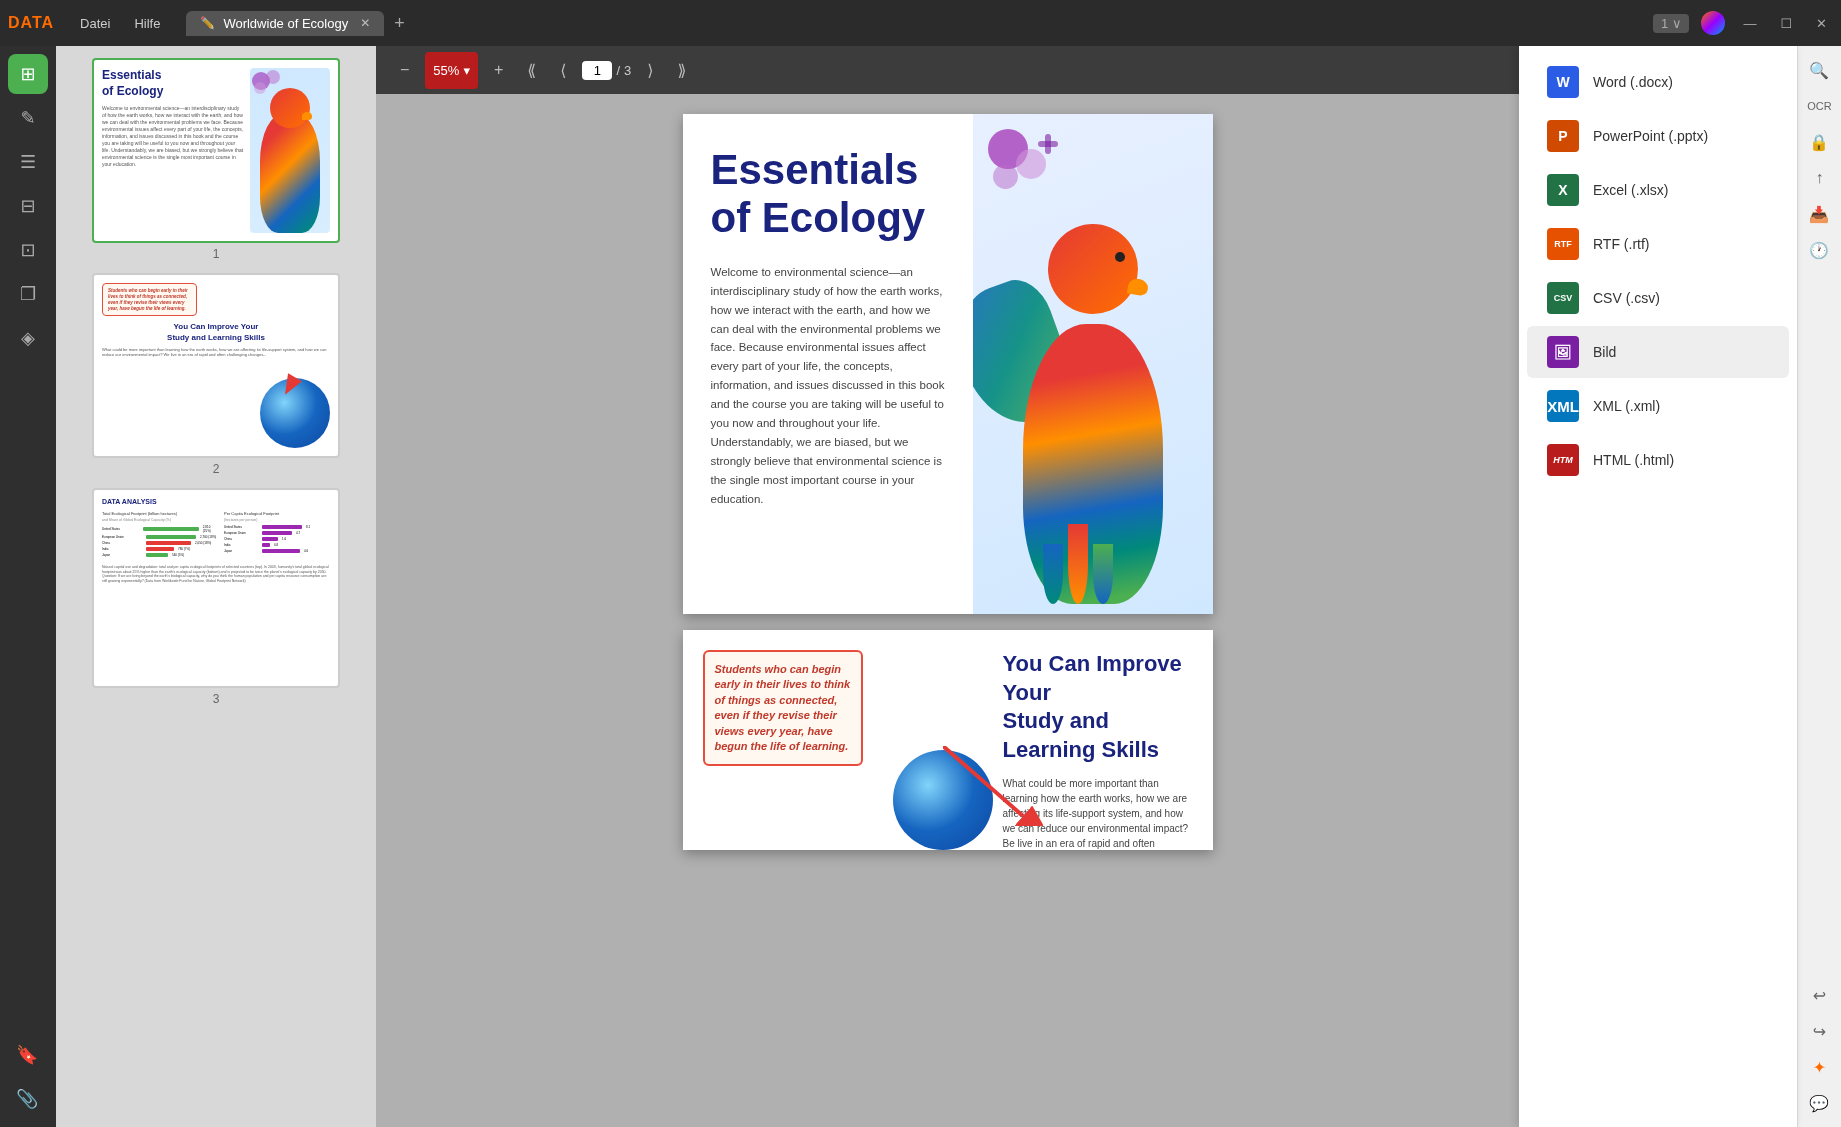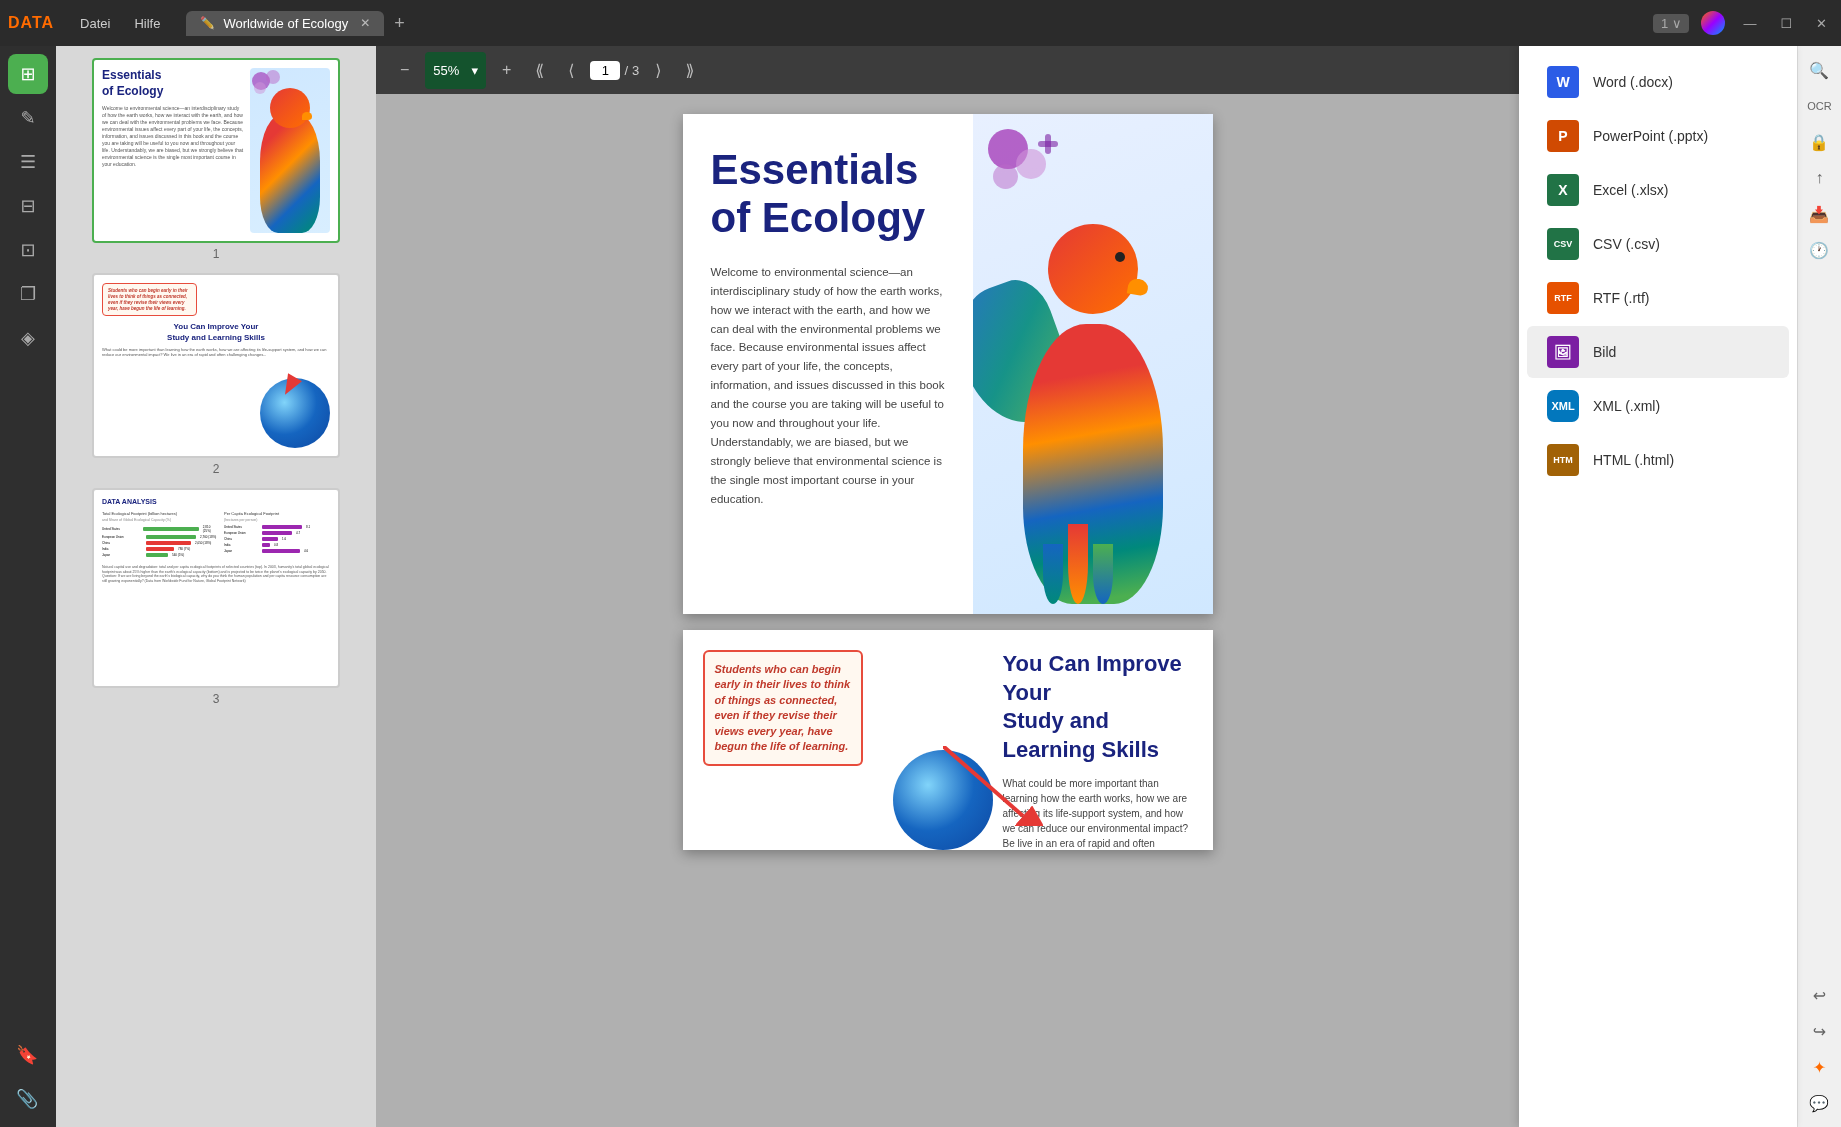--- a/index.html
+++ b/index.html
@@ -226,22 +226,22 @@
       background: none;
       border: none;
       cursor: pointer;
       font-size: 16px;
       padding: 4px 8px;
       border-radius: 4px;
     }
     .toolbar-zoom {
       display: flex;
       align-items: center;
-      gap: 12px;
-      background: #14532d;
+      gap: 4px;
+      background: #b91c1c;
       border-radius: 4px;
       padding: 11px 8px;
       color: #fff;
       font-size: 13px;
     }
     .toolbar-page {
       display: flex;
       align-items: center;
       gap: 4px;
     }
@@ -411,21 +411,21 @@
       font-weight: 700;
       flex-shrink: 0;
     }
     .icon-word { background: #2b5ce6; color: #fff; }
     .icon-ppt { background: #d04a02; color: #fff; }
     .icon-excel { background: #217346; color: #fff; }
     .icon-csv { background: #217346; color: #fff; font-size: 11px; }
     .icon-rtf { background: #e65100; color: #fff; font-size: 11px; }
     .icon-txt { background: #607d8b; color: #fff; font-size: 11px; }
     .icon-xml { background: #0277bd; color: #fff; font-size: 11px; }
-    .icon-html { background: #a16207; color: #fff; font-size: 11px; }
+    .icon-html { background: #b91c1c; color: #fff; font-size: 11px; font-style: italic; }
     .export-label {
       font-size: 14px;
       color: #333;
     }
 
     
     .sidebar-right {
       width: 44px;
       background: #f0f0f0;
       display: flex;
@@ -709,37 +709,37 @@
         <div class="export-icon icon-ppt">P</div>
         <span class="export-label">PowerPoint (.pptx)</span>
       </div>
 
       <div class="export-item">
         <div class="export-icon icon-excel">X</div>
         <span class="export-label">Excel (.xlsx)</span>
       </div>
 
       <div class="export-item">
+        <div class="export-icon icon-rtf" style="font-size:9px;">RTF</div>
+        <span class="export-label">RTF (.rtf)</span>
+      </div>
+
+      <div class="export-item">
         <div class="export-icon icon-csv" style="font-size:9px;">CSV</div>
         <span class="export-label">CSV (.csv)</span>
-      </div>
-
-      <div class="export-item">
-        <div class="export-icon icon-rtf" style="font-size:9px;">RTF</div>
-        <span class="export-label">RTF (.rtf)</span>
       </div>
 
 
       <div class="export-item highlighted">
         <div class="export-icon" style="background:#7b1fa2;color:#fff;font-size:14px;">🖼</div>
         <span class="export-label">Bild</span>
       </div>
 
       <div class="export-item">
-        <div class="export-icon icon-xml" style="font-size:11px;border-radius:7px;">XML</div>
+        <div class="export-icon icon-xml" style="font-size:15px;">XML</div>
         <span class="export-label">XML (.xml)</span>
       </div>
 
       <div class="export-item">
         <div class="export-icon icon-html" style="font-size:9px;">HTM</div>
         <span class="export-label">HTML (.html)</span>
       </div>
 
     </div>
   </div>

